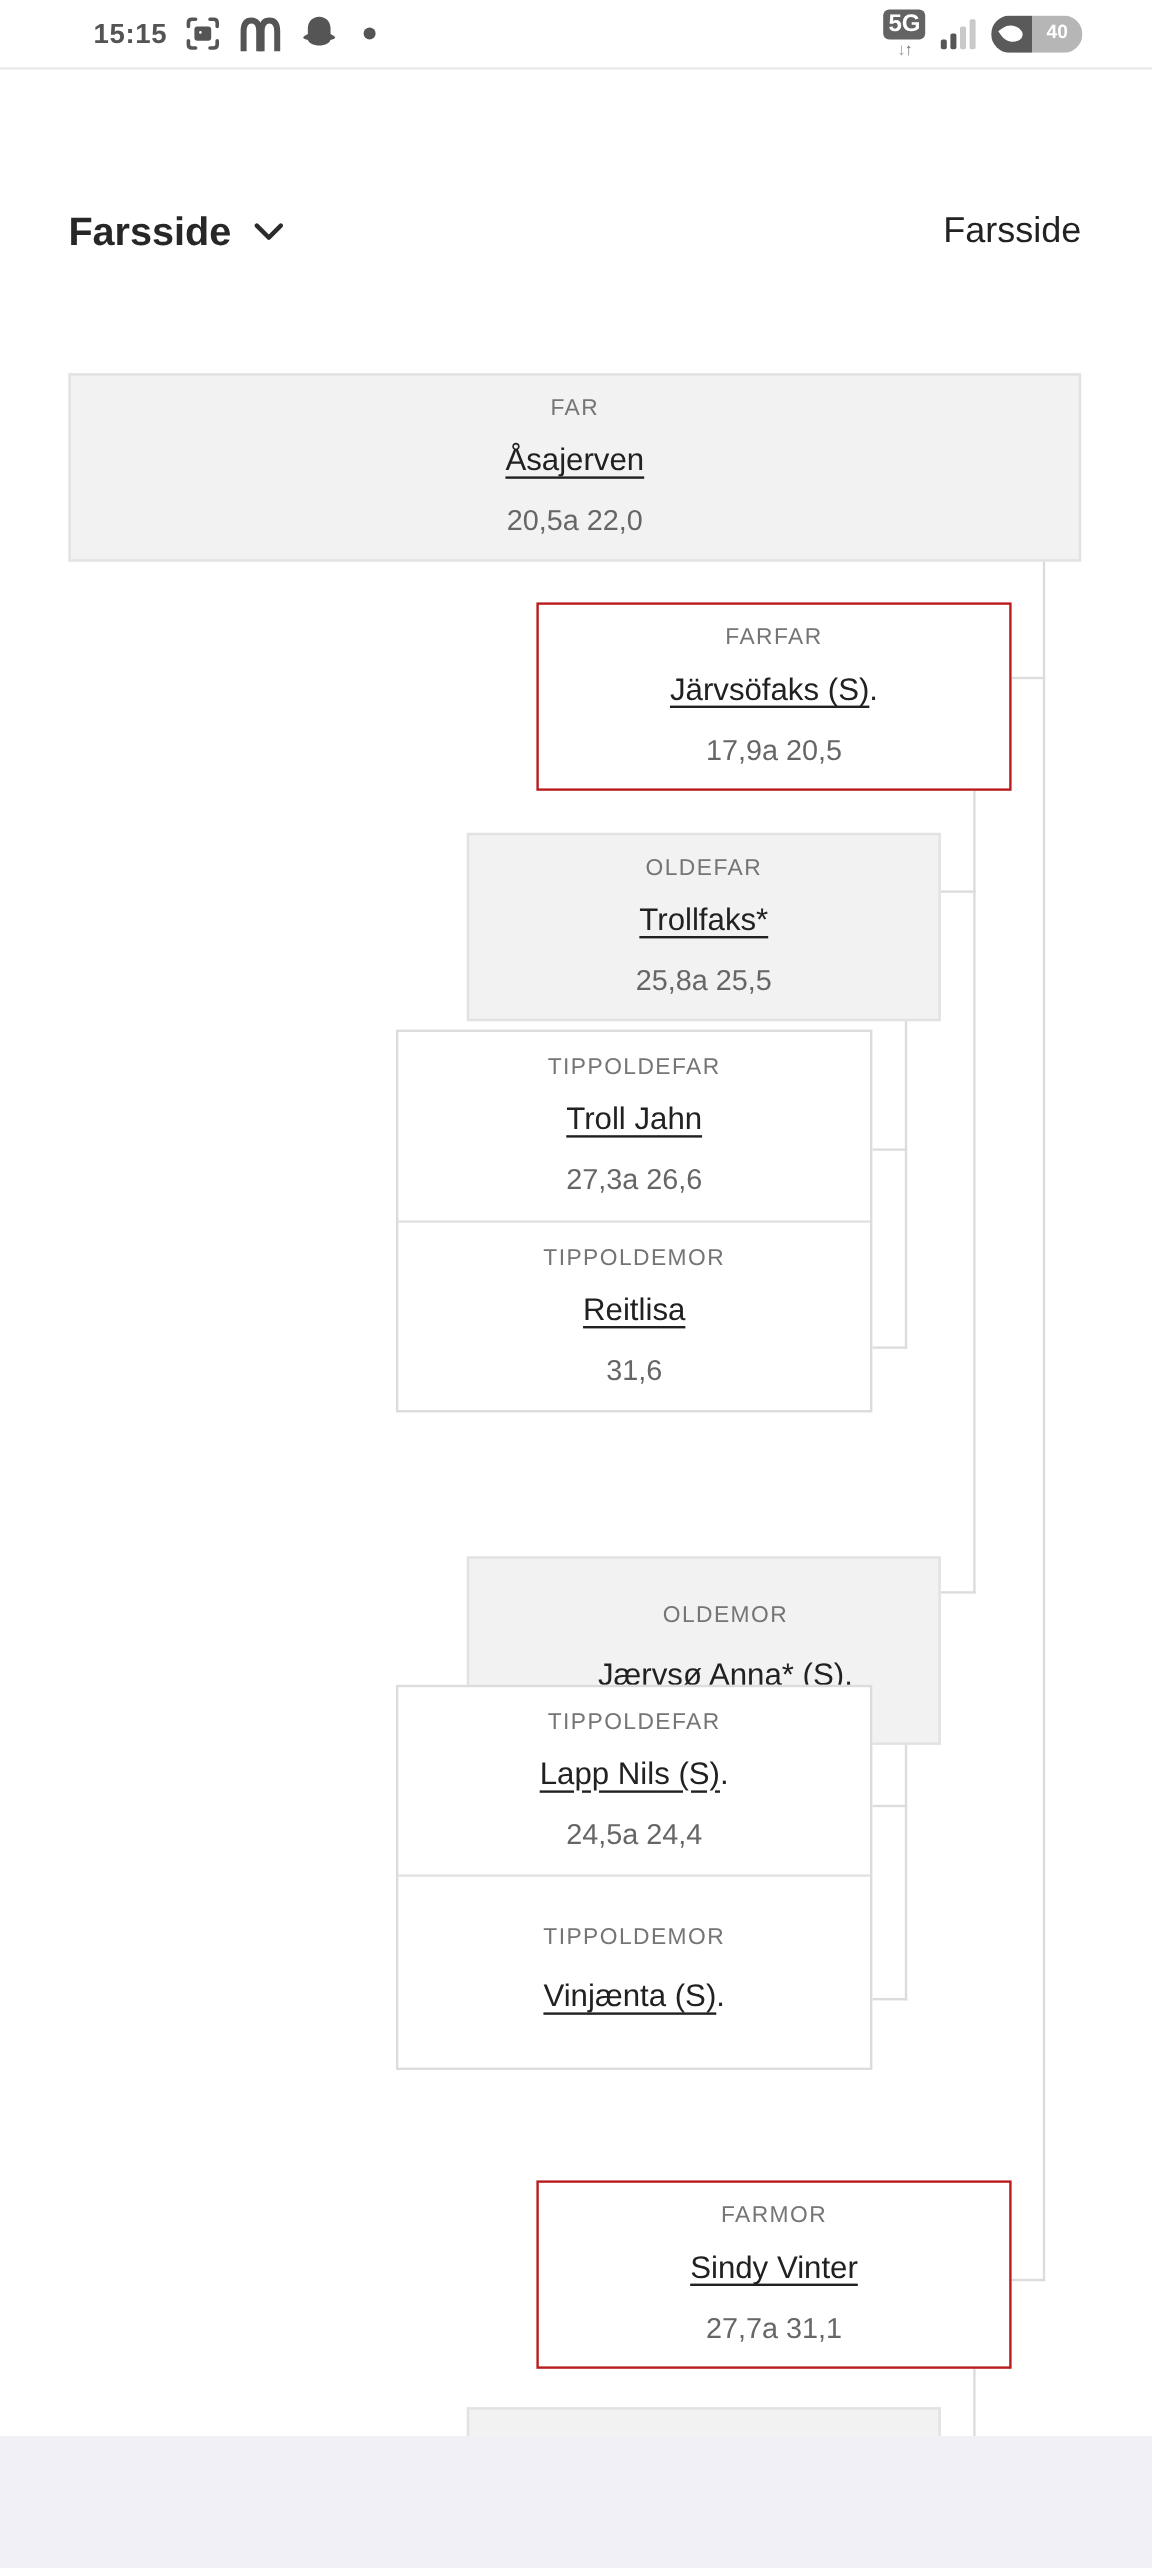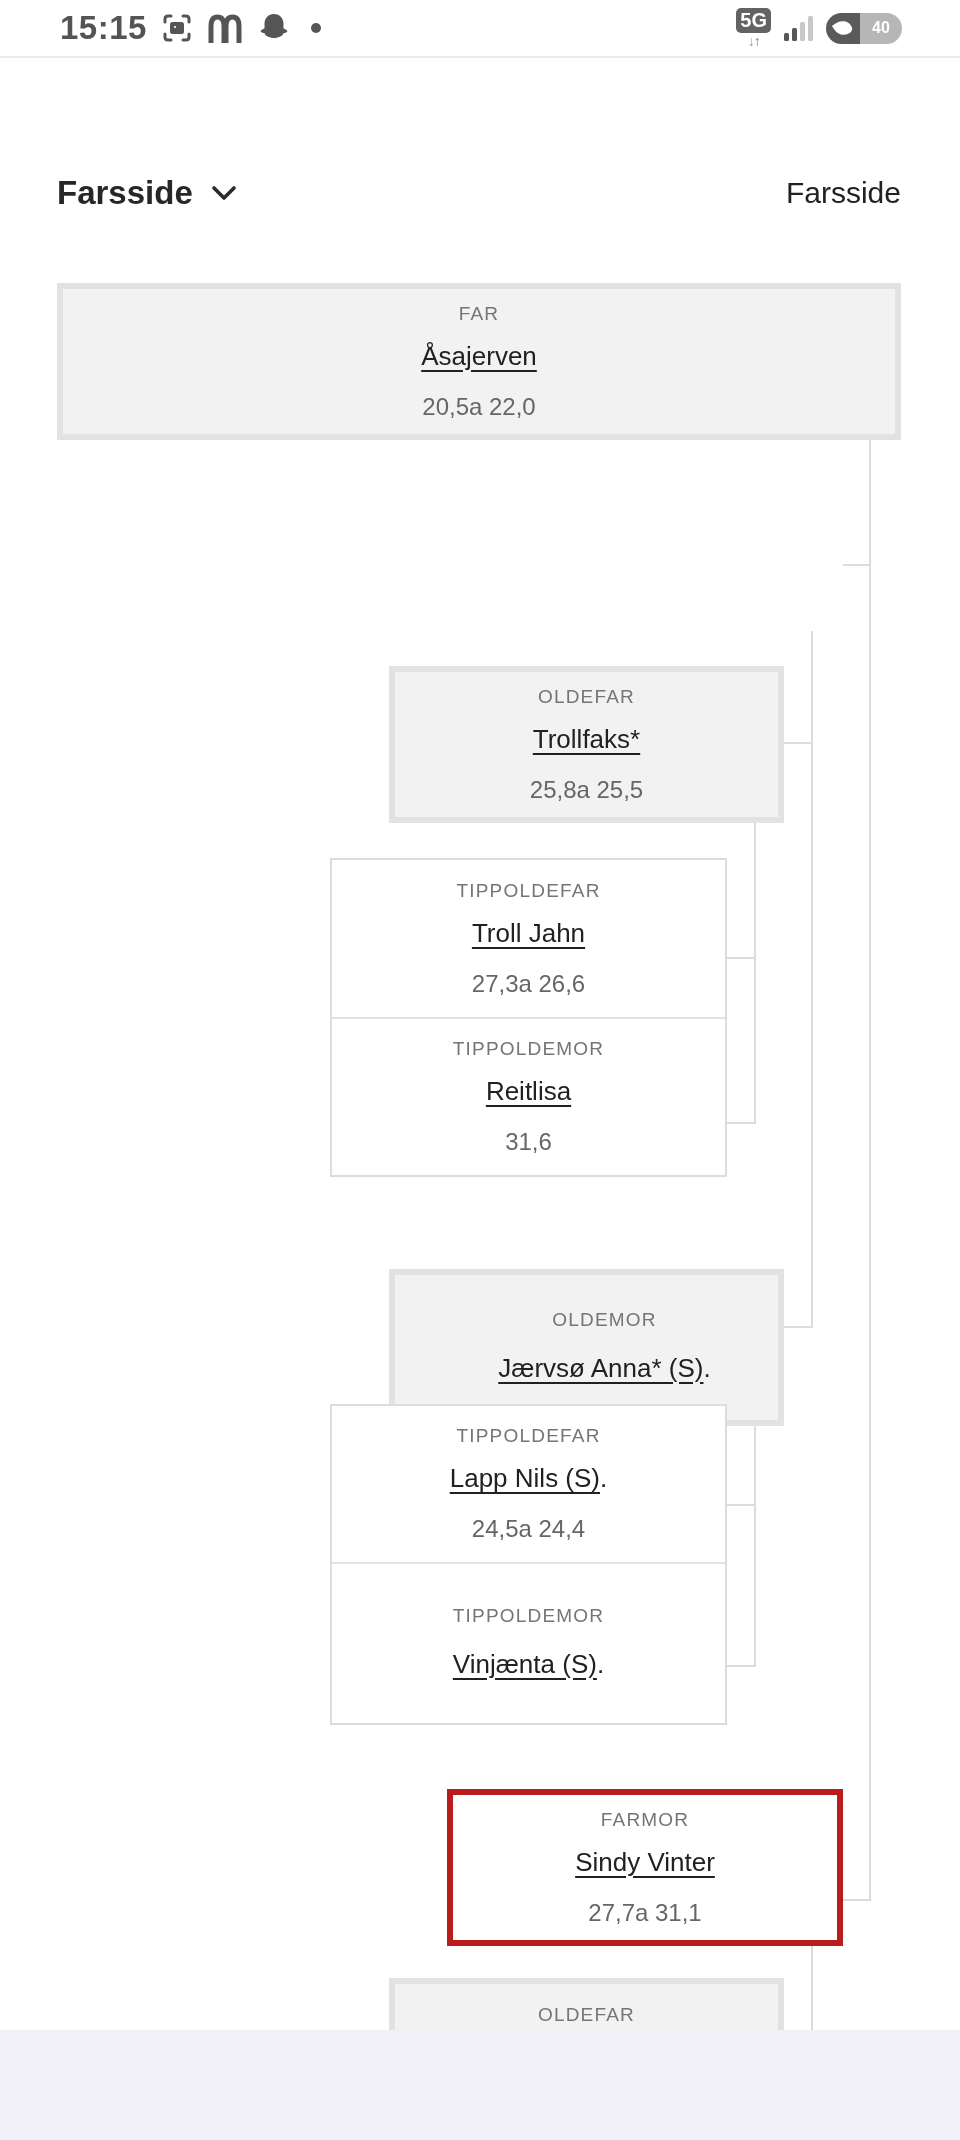--- a/index.html
+++ b/index.html
@@ -6,21 +6,21 @@
   html,body { width:960px; background:#fff; }
   body { font-family:"Liberation Sans","DejaVu Sans",sans-serif; }
   .page { position:relative; width:960px; height:2140px; background:#ffffff; overflow:hidden; }
 
   
   .statusbar { position:absolute; left:0; top:0; width:960px; height:58px;
                border-bottom:2px solid #eaeaea; background:#fff;
                display:flex; align-items:center; justify-content:space-between;
                padding:0 58px 0 60px; }
   .sb-left { display:flex; align-items:center; gap:15px; }
-  .sb-time { font-size:33px; font-weight:bold; color:#545454; letter-spacing:0.5px; }
+  .sb-time { font-size:23px; font-weight:bold; color:#545454; letter-spacing:0.5px;margin-left:18px; }
   .sb-ico { display:flex; align-items:center; justify-content:center; color:#555; }
   .sb-dot { width:10px; height:10px; border-radius:50%; background:#555; margin-left:6px; }
   .sb-right { display:flex; align-items:center; gap:13px; }
   .net5g { display:flex; flex-direction:column; align-items:center; }
   .badge5g { background:#636363; color:#fff; font-size:20px; font-weight:bold;
              border-radius:5px; padding:1px 4px 2px; line-height:1.1; }
   .arrows { font-size:14px; line-height:1; margin-top:1px; letter-spacing:-1px; }
   .arr-d { color:#9a9a9a; } .arr-u { color:#7c7c7c; }
   .sigbars { display:flex; align-items:flex-end; gap:3px; height:25px; }
   .sigbars i { display:block; width:5px; border-radius:1.5px; }
@@ -40,21 +40,21 @@
             padding:0 59px 0 57px; }
   .tab-left { display:flex; align-items:center; gap:18px; cursor:pointer; }
   .tab-left .txt { font-size:33px; font-weight:bold; color:#272727; }
   .tab-right { font-size:30px; font-weight:normal; color:#222; cursor:pointer; }
 
   
   .ln { position:absolute; background:#dcdcdc; }
 
   
   .box { position:absolute; display:flex; flex-direction:column; align-items:center;
-         justify-content:center; background:#fff; border:6px solid #b91c1c; text-align:center; }
+         justify-content:center; background:#fff; border:2px solid #b91c1c; text-align:center;margin-top:28px; }
   .box.gray { background:#f2f2f2; border-color:#e2e2e2; }
   .cluster { position:absolute; background:#fff; border:2px solid #dcdcdc; display:flex; flex-direction:column; }
   .cell { display:flex; flex-direction:column; align-items:center; justify-content:center; text-align:center; }
   .cell.divided { border-top:2px solid #e2e2e2; }
   .lbl { font-size:19px; line-height:22px; color:#757575; letter-spacing:1.2px; }
   .nameline { margin-top:16px; line-height:31px; white-space:nowrap; }
   .name { font-size:26px; color:#212121; text-decoration:underline;
           text-decoration-thickness:2px; text-underline-offset:5px; }
   .sfx { font-size:26px; color:#212121; text-decoration:none; }
   .rec { margin-top:18px; font-size:24px; line-height:28px; color:#666; }
@@ -139,20 +139,25 @@
   <div class="ln" style="left:727px;top:1665px;width:29px;height:2px;"></div>
   <div class="ln" style="left:843px;top:1899px;width:28px;height:2px;"></div>
   <div class="ln" style="left:811px;top:1946px;width:2px;height:90px;"></div>
 
   <div class="box gray" style="left:57px;top:283px;width:844px;height:157px;">
     <div class="lbl">FAR</div>
     <div class="nameline"><span class="name">Åsajerven</span><span class="sfx"></span></div>
     <div class="rec">20,5a 22,0</div>
   </div>
 
+  <div class="box" style="left:447px;top:474px;width:396px;height:157px;">
+    <div class="lbl">FARFAR</div>
+    <div class="nameline"><span class="name">Järvsöfaks (S)</span><span class="sfx">.</span></div>
+    <div class="rec">17,9a 20,5</div>
+  </div>
 
   <div class="box gray" style="left:389px;top:666px;width:395px;height:157px;">
     <div class="lbl">OLDEFAR</div>
     <div class="nameline"><span class="name">Trollfaks*</span><span class="sfx"></span></div>
     <div class="rec">25,8a 25,5</div>
   </div>
 
   <div class="cluster" style="left:330px;top:858px;width:397px;height:319px;">
     <div class="cell" style="height:157px;">
       <div class="lbl">TIPPOLDEFAR</div>

